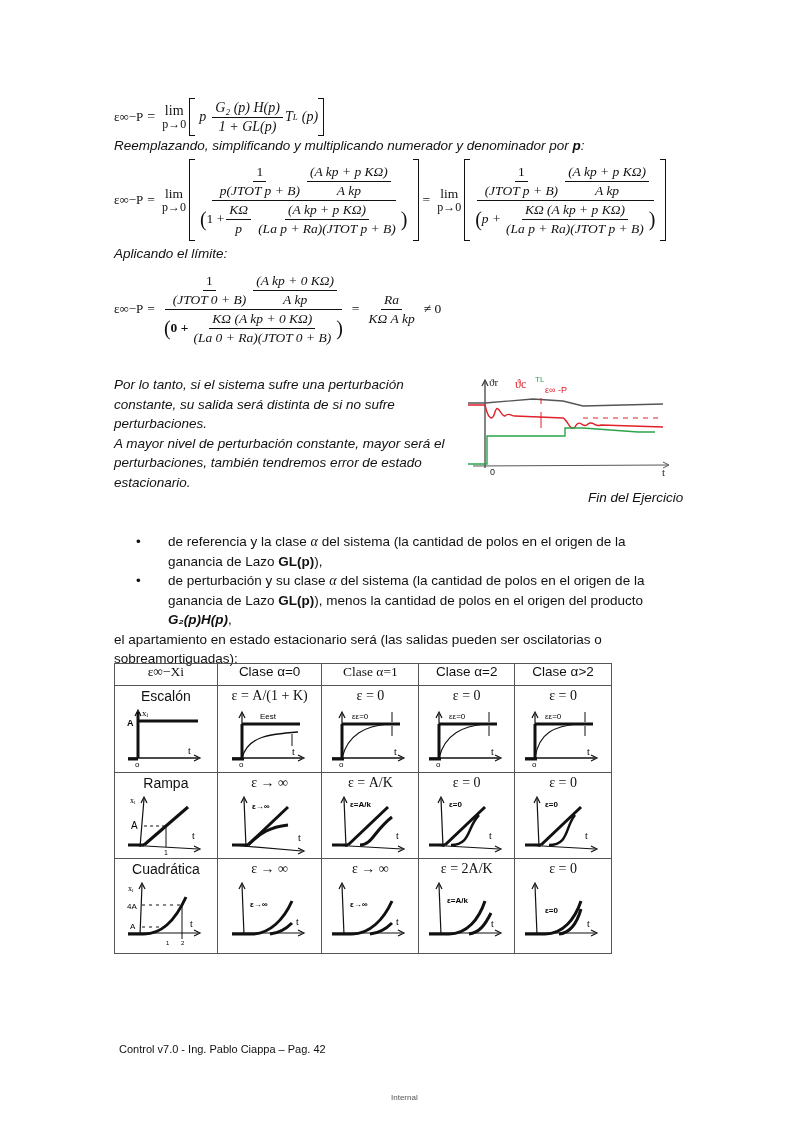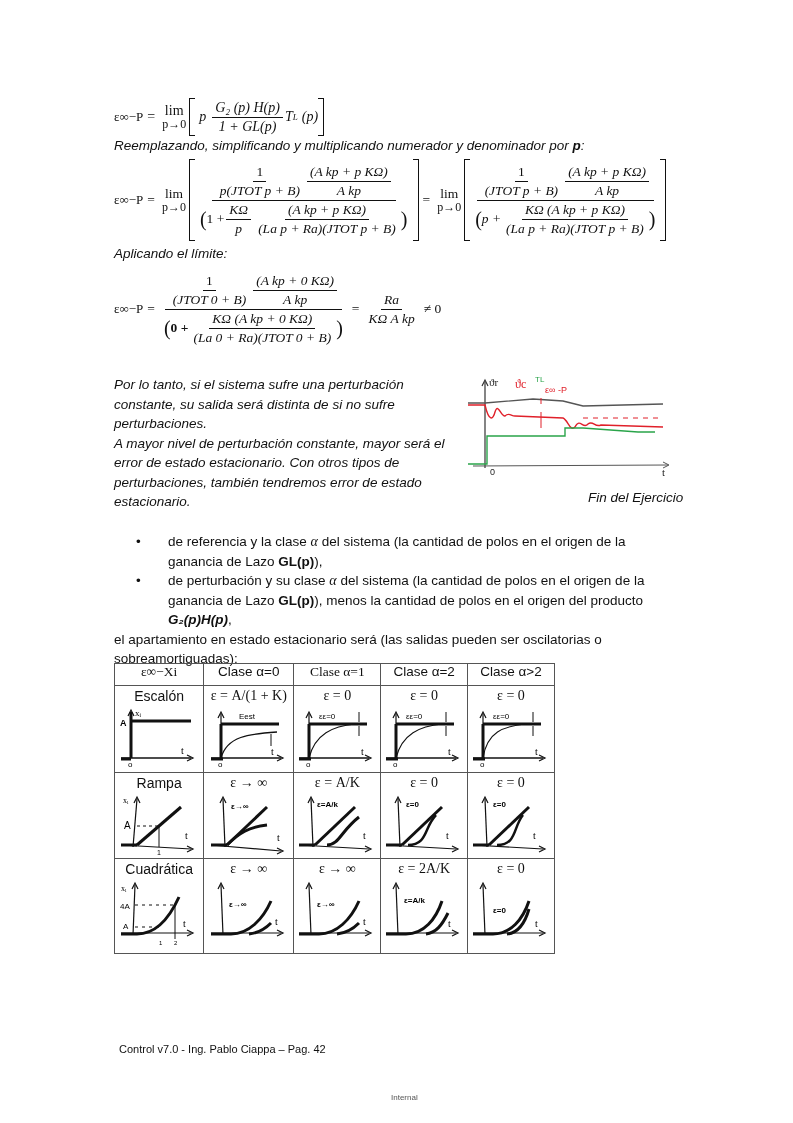--- a/index.html
+++ b/index.html
@@ -19,21 +19,21 @@
   .lim .sub { font-size:12px; margin-top:-2px; }
   .bracket-l, .bracket-r { display:inline-block; vertical-align:middle; border:1.5px solid #111; width:5px; }
   .bracket-l { border-right:none; }
   .bracket-r { border-left:none; }
   .eq-row { display:flex; align-items:center; white-space:nowrap; }
 
   ul.bul { margin:0; padding:0; list-style:none; }
   ul.bul li { position:relative; padding-left:32px; }
   ul.bul li::before { content:"•"; position:absolute; left:0; top:0; }
 
-  table.err { position:absolute; left:114px; top:663px; width:441px; border-collapse:collapse;padding-left:23px; }
+  table.err { position:absolute; left:114px; top:663px; width:498px; border-collapse:collapse;padding-left:23px; }
   table.err td { border:1px solid #555; vertical-align:top; padding:0; text-align:center; }
   .hdr td { height:21px; text-align:left; padding-left:5px; font-size:13.5px; }
   .hdr td.first { text-align:center; }
   .cell-title { font-size:14px; height:20px; line-height:20px; }
   .sketch { display:block; margin:0 auto; }
   .footer { left:119px; top:1043px; font-size:11px; }
   .internal { left:383px; top:1093px; font-size:8px; color:#555;padding-left:8px; }
 </style>
 </head>
 <body>
@@ -157,21 +157,20 @@
       <span class="den it">KΩ A kp</span>
     </span>
   <span style="margin-left:4px;">≠ 0</span>
 </div>
 
 <div class="abs it line" style="left:114px; top:353px; width:340px;">
   <div>Por lo tanto, si el sistema sufre una perturbación</div>
   <div>constante, su salida será distinta de si no sufre</div>
   <div>perturbaciones.</div>
   <div>A mayor nivel de perturbación constante, mayor será el</div>
-  <div>error de estado estacionario. Con otros tipos de</div>
   <div>perturbaciones, también tendremos error de estado</div>
   <div>estacionario.</div>
 </div>
 
 <svg class="abs" style="left:463px; top:372px;" width="215" height="105" viewBox="0 0 215 105">
 
   <line x1="22" y1="96" x2="22" y2="10" stroke="#333" stroke-width="1.2"></line>
   <polyline points="19,14 22,8 25,14" fill="none" stroke="#333" stroke-width="1.2"></polyline>
   <line x1="10" y1="94" x2="205" y2="93" stroke="#555" stroke-width="1"></line>
   <polyline points="200,90 206,93 200,96" fill="none" stroke="#555" stroke-width="1"></polyline>

